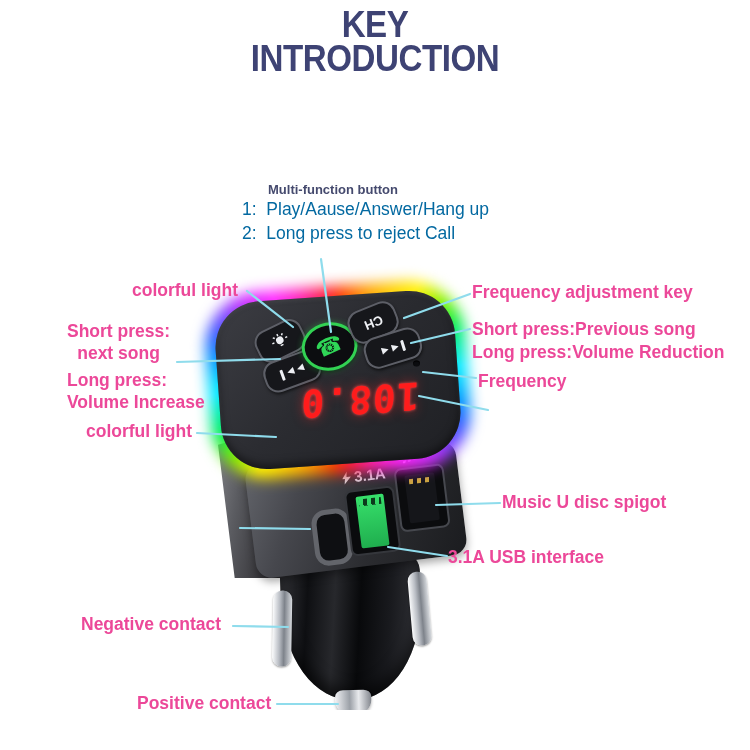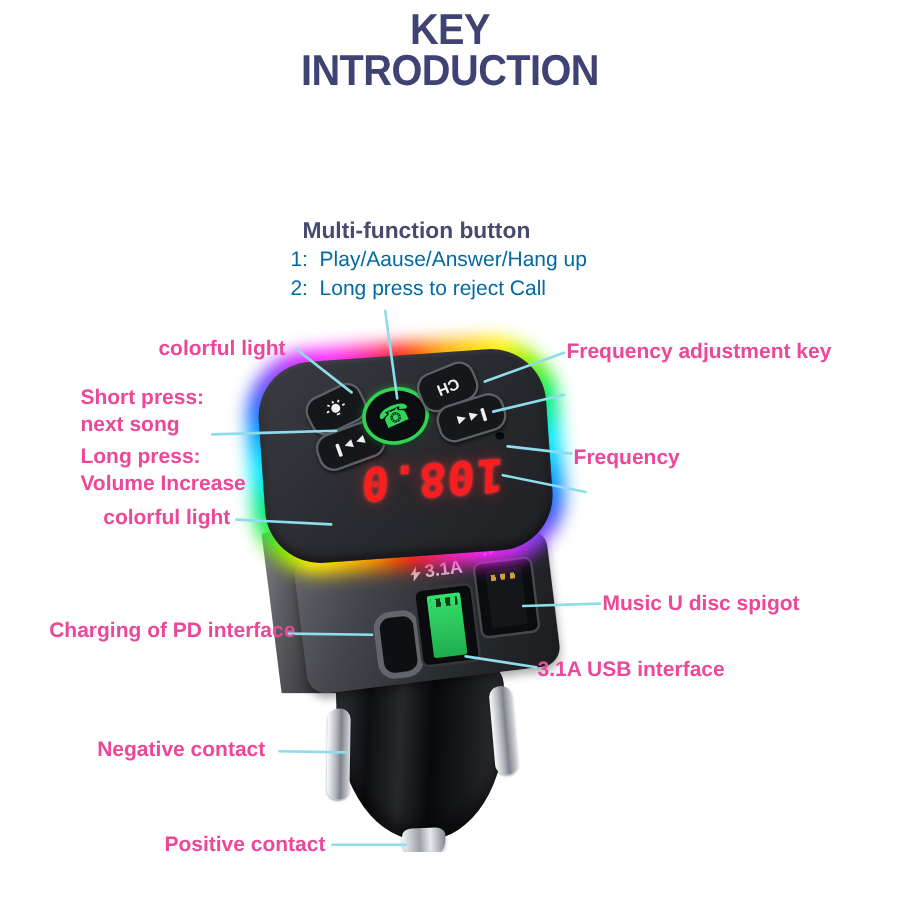--- a/index.html
+++ b/index.html
@@ -8,21 +8,21 @@
 
   
   .title{position:absolute;top:8px;left:0;width:100%;text-align:center;
          color:#3e4374;font-weight:bold;line-height:34px;}
   .title .t-line{font-size:36px;letter-spacing:-0.5px;transform:scaleX(.92);transform-origin:center;}
 
   
   .lbl{position:absolute;font-weight:bold;font-size:17.5px;color:#ec4899;
        line-height:22px;white-space:nowrap;z-index:6;}
   .mf{position:absolute;left:242px;top:182px;z-index:6;color:#4b5076;}
-  .mf .mf-head{font-weight:bold;font-size:19px;margin-left:10px;color:#454a6e;}
+  .mf .mf-head{font-weight:bold;font-size:13px;margin-left:26px;color:#454a6e;}
   .mf .mf-item{font-size:17.5px;line-height:24px;white-space:pre;color:#0369a1;}
 
   
   .lines{position:absolute;left:0;top:0;z-index:5;pointer-events:none;}
   .lines line{stroke:#8fdcec;stroke-width:2.2;stroke-linecap:round;}
 
   
   .face-group{position:absolute;left:218px;top:296px;width:240px;height:168px;
               transform:rotate(-4deg);z-index:4;}
   .rgb-glow{position:absolute;inset:-10px;border-radius:56px;
@@ -106,34 +106,37 @@
     <div class="t-line">INTRODUCTION</div>
   </div>
 
   <div class="mf">
     <div class="mf-head">Multi-function button</div>
     <div class="mf-item">1:  Play/Aause/Answer/Hang up</div>
     <div class="mf-item">2:  Long press to reject Call</div>
   </div>
 
   <div class="lbl" style="left:132px;top:279px;">colorful light</div>
-  <div class="lbl" style="left:67px;top:320px;">
+  <div class="lbl" style="left:67px;top:320px;text-align:center;">
     <div>Short press:</div>
     <div>next song</div>
   </div>
   <div class="lbl" style="left:67px;top:369px;">
     <div>Long press:</div>
     <div>Volume Increase</div>
   </div>
   <div class="lbl" style="left:86px;top:420px;">colorful light</div>
-  <div class="lbl" style="left:41px;top:514px;">Charging of PD interface</div>
   <div class="lbl" style="left:81px;top:613px;">Negative contact</div>
   <div class="lbl" style="left:137px;top:692px;">Positive contact</div>
 
   <div class="lbl" style="left:472px;top:281px;">Frequency adjustment key</div>
+  <div class="lbl" style="left:472px;top:318px;line-height:23px;">
+    <div>Short press:Previous song</div>
+    <div>Long press:Volume Reduction</div>
+  </div>
   <div class="lbl" style="left:478px;top:370px;">Frequency</div>
   <div class="lbl" style="left:502px;top:491px;">Music U disc spigot</div>
   <div class="lbl" style="left:448px;top:546px;">3.1A USB interface</div>
 
   <svg class="lines" width="750" height="750">
     <line x1="247" y1="291" x2="293" y2="327"></line>
     <line x1="177" y1="362" x2="280" y2="359"></line>
     <line x1="197" y1="433" x2="276" y2="437"></line>
     <line x1="321" y1="259" x2="331" y2="332"></line>
     <line x1="404" y1="318" x2="470" y2="294"></line>

